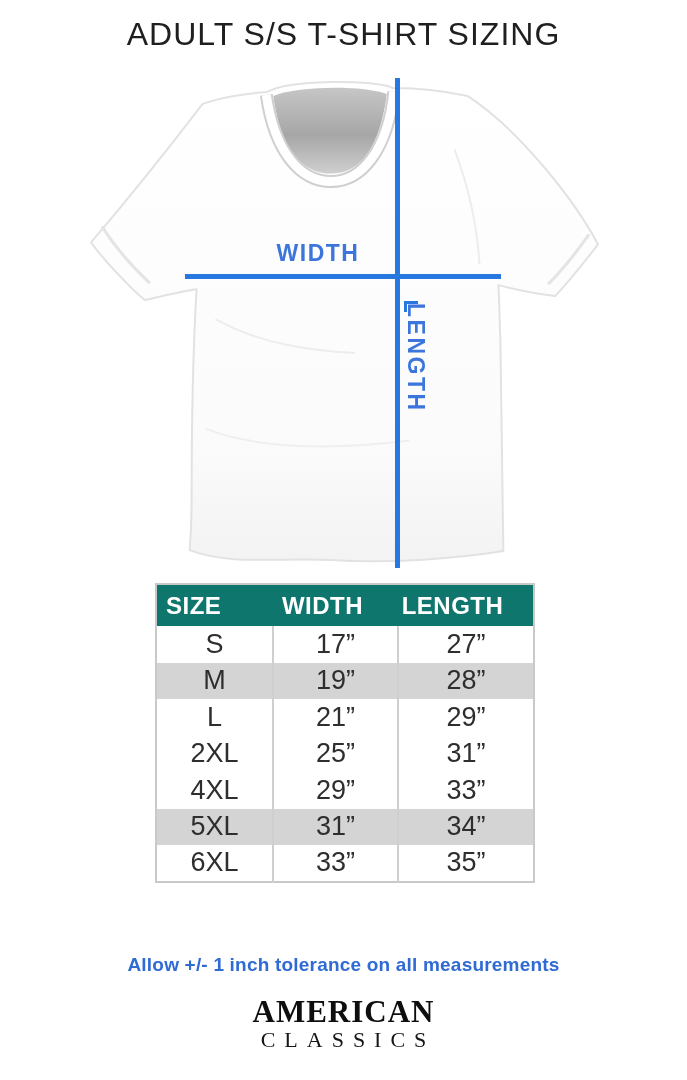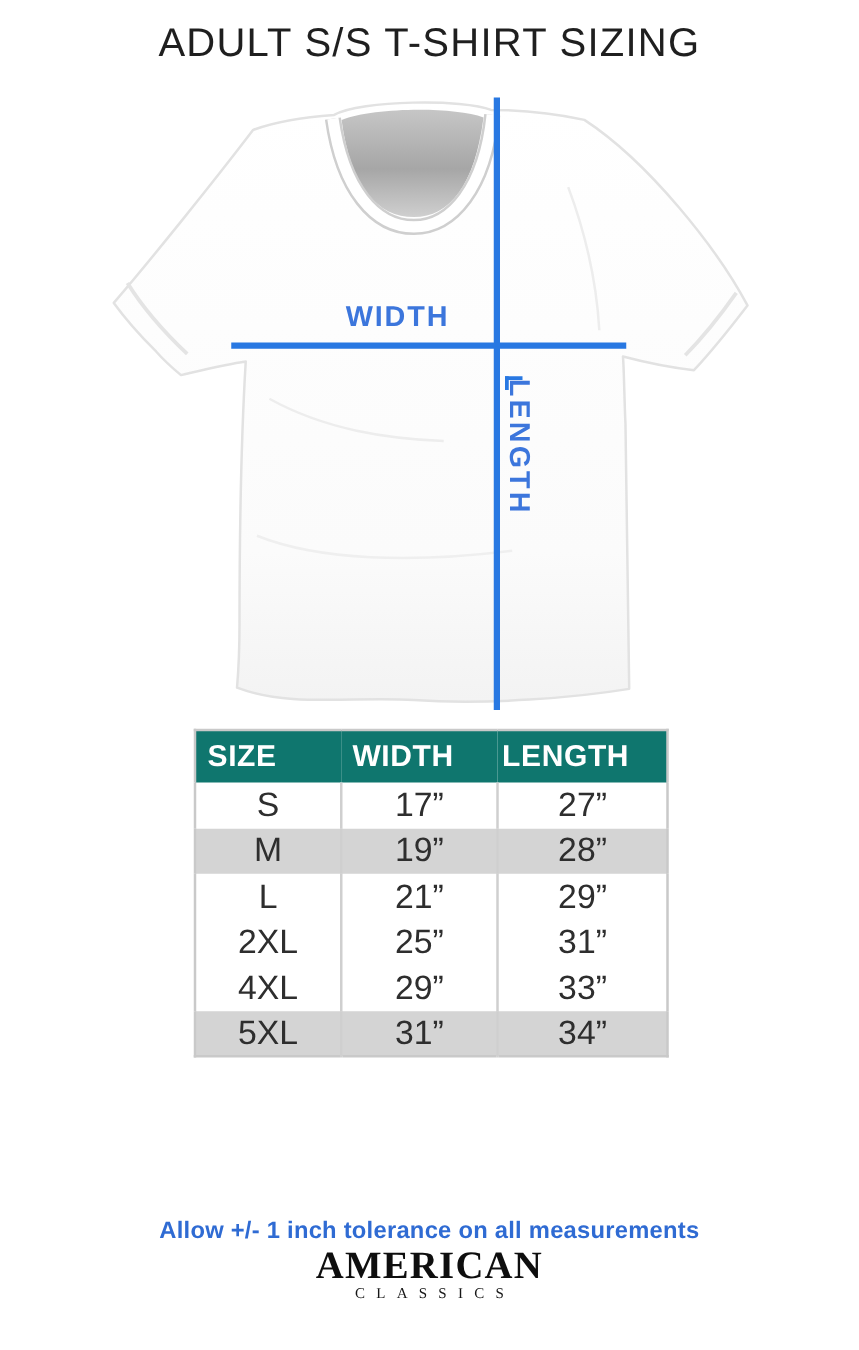--- a/index.html
+++ b/index.html
@@ -48,28 +48,28 @@
   .size-table th.h-mid, .size-table th.h-end { text-align:center; padding-right:26px; }
   .size-table td {
     height:36.5px; font-size:27px; font-weight:300; color:#2e2e2e;
     text-align:center; vertical-align:middle; line-height:1;
   }
   .size-table td.d1, .size-table td.d2 { border-right:2px solid #cfcfcf; }
   .size-table tr.alt td { background:#d4d4d4; }
 
   .tolerance-note {
     position:absolute; top:954px; left:0; width:687px; text-align:center;
-    font-size:19px; font-weight:700; color:#2f6bd3; letter-spacing:0.2px;margin-top:20px;
+    font-size:19px; font-weight:700; color:#2f6bd3; letter-spacing:0.2px;
   }
   .brand { position:absolute; top:996px; left:0; width:687px; text-align:center;font-family:Liberation Serif, serif; }
   .brand-line1 {
     font-size:31px; font-weight:800; letter-spacing:1px; color:#0e0e0e; line-height:1.05;
   }
   .brand-line2 {
-    font-size:12px; font-weight:400; letter-spacing:9px; text-indent:9px;
+    font-size:22px; font-weight:400; letter-spacing:9px; text-indent:9px;
     color:#161616; margin-top:-2px;
   }
 </style>
 </head>
 <body>
 
 <div class="page">
 
   <div class="page-title">ADULT S/S T-SHIRT SIZING</div>
 
@@ -165,20 +165,25 @@
         <tr>
           <td class="d1">4XL</td>
           <td class="d2">29”</td>
           <td>33”</td>
         </tr>
         <tr class="alt">
           <td class="d1">5XL</td>
           <td class="d2">31”</td>
           <td>34”</td>
         </tr>
+        <tr>
+          <td class="d1">6XL</td>
+          <td class="d2">33”</td>
+          <td>35”</td>
+        </tr>
       </tbody>
     </table>
   </div>
 
   <div class="tolerance-note">Allow +/- 1 inch tolerance on all measurements</div>
 
   <div class="brand">
     <div class="brand-line1">AMERICAN</div>
     <div class="brand-line2">CLASSICS</div>
   </div>

